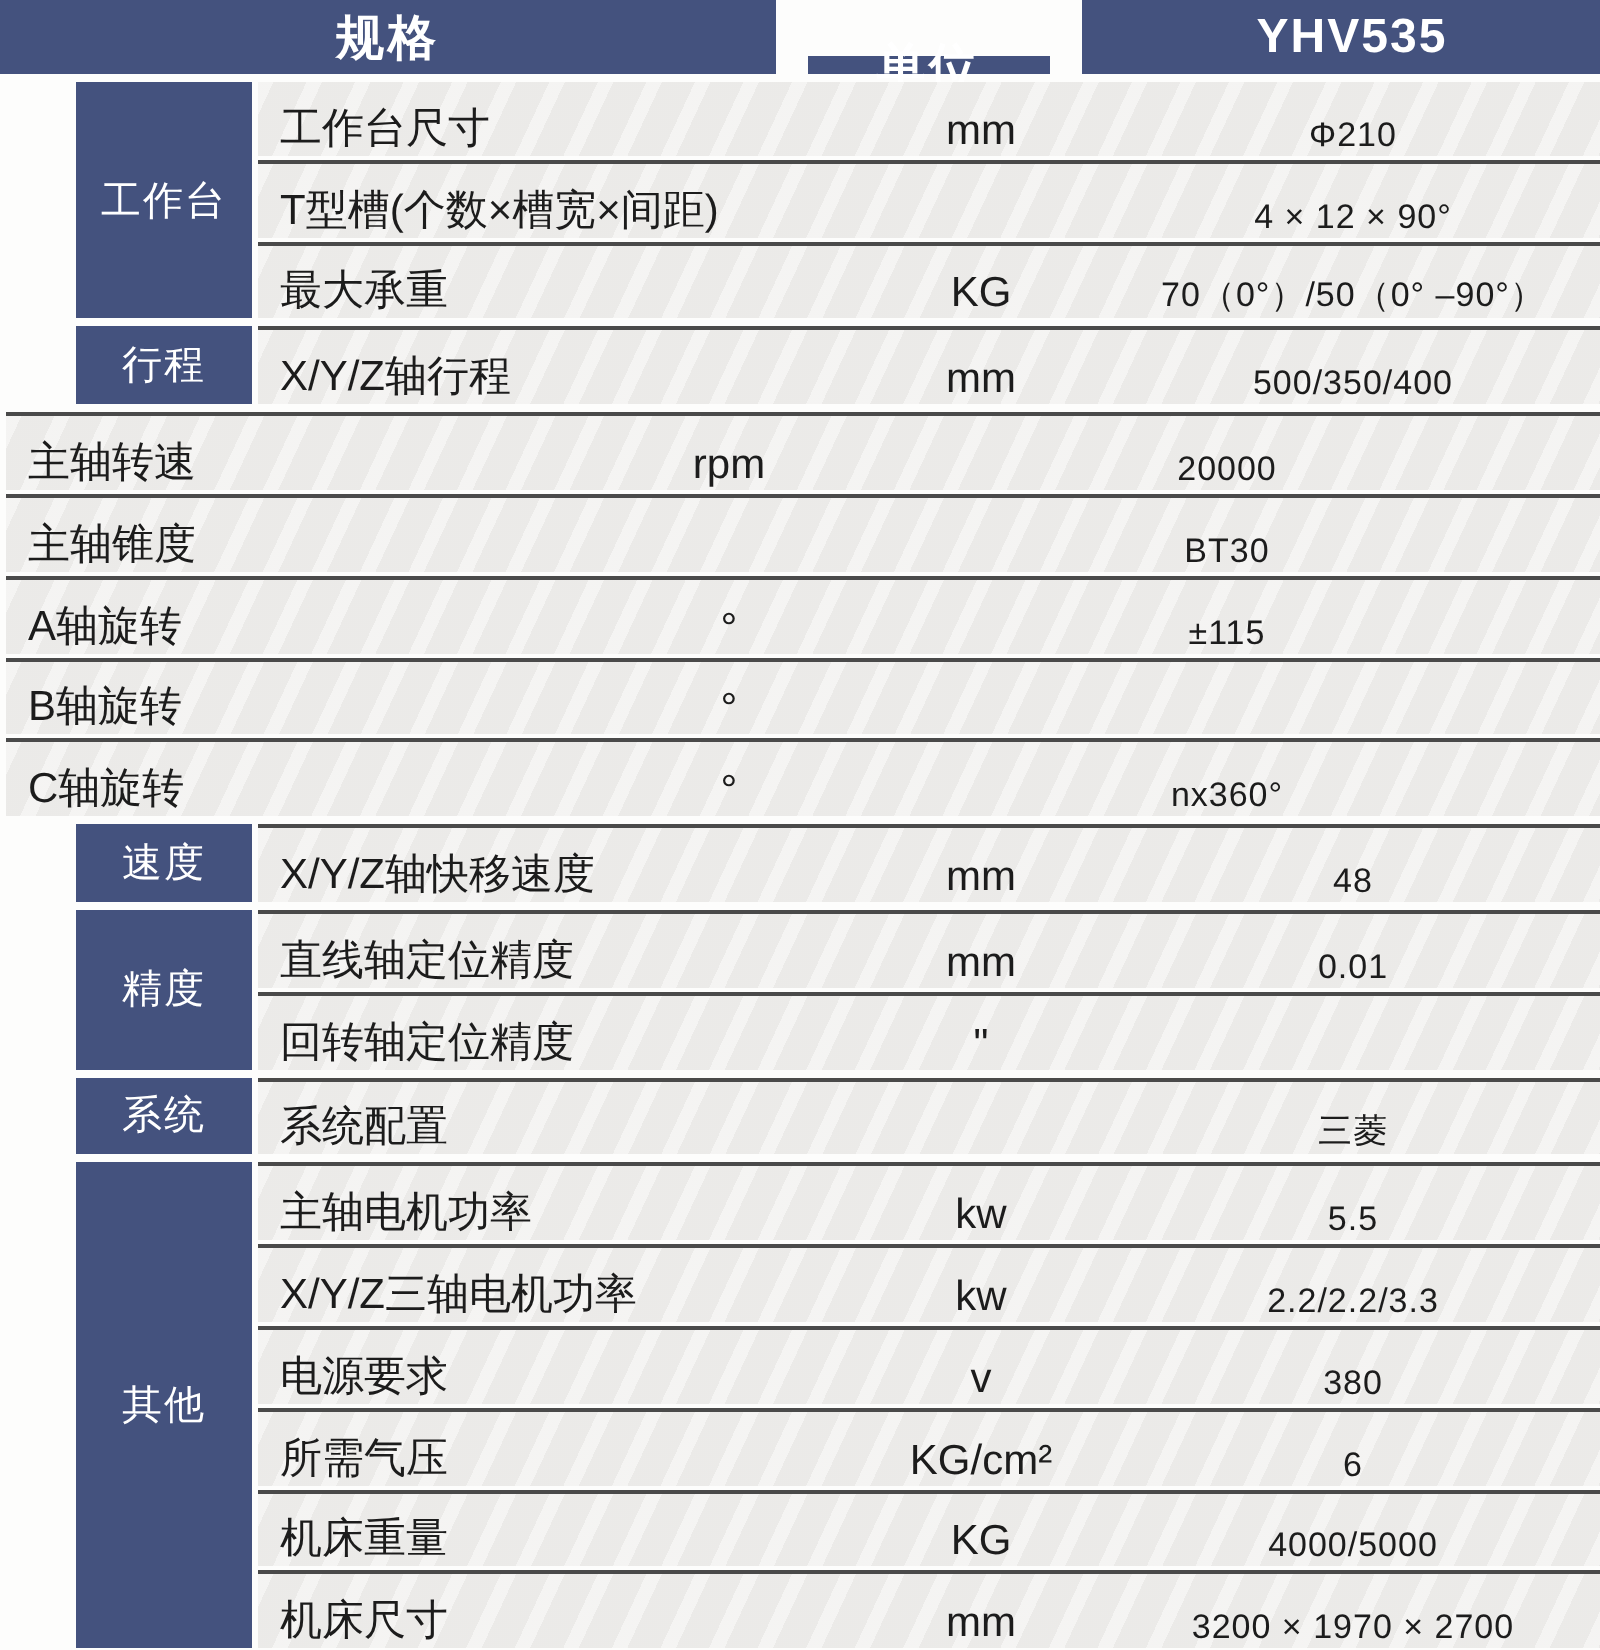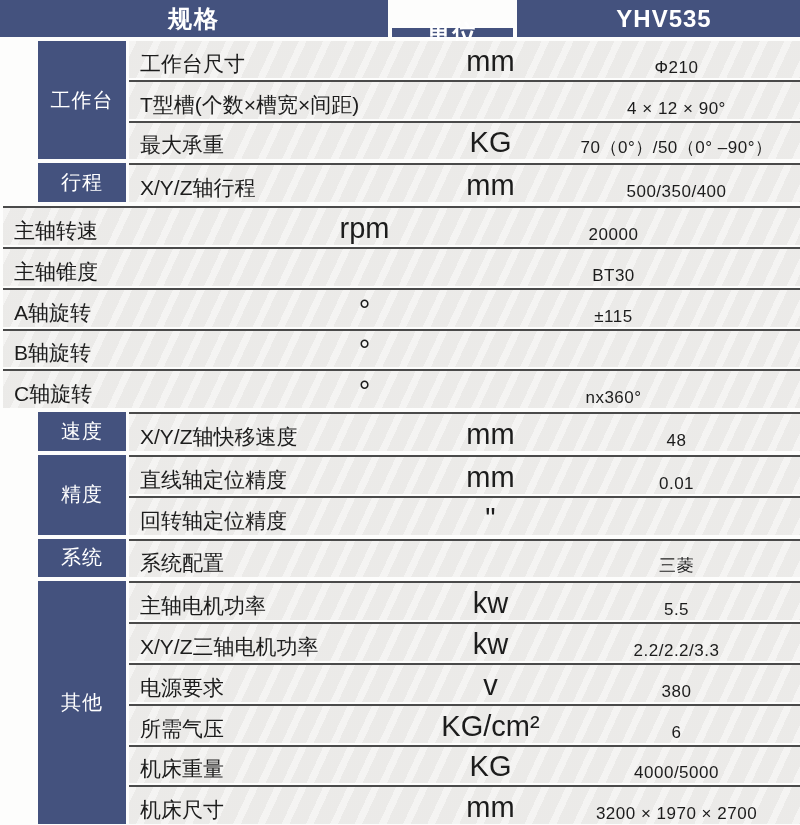--- a/index.html
+++ b/index.html
@@ -11,21 +11,21 @@
   :root{
     --navy:#44527e;
     --rowbg:#efeeec;
     --sep:#4a4a4a;
     --ink:#1c1c1c;
     --rh:36.8px;
   }
   .spec-table{width:800px;height:825px;background:#fdfdfc;overflow:hidden;}
 
   
-  .header{display:flex;height:37px;}
+  .header{display:flex;height:37px;gap:12px;}
   .h-cell{
     background:var(--navy);color:#ffffff;font-weight:bold;font-size:24px;
     display:flex;align-items:center;justify-content:center;
     letter-spacing:2px;white-space:nowrap;
   }
   .h-spec{width:388px;margin-right:4px;}
   .h-unit{width:121px;margin-right:4px;margin-top:28px;}
   .h-model{flex:1;letter-spacing:1px;padding-left:11px;}
 
   
@@ -46,21 +46,21 @@
        rgba(255,255,255,0.35) 0px, rgba(255,255,255,0.35) 7px,
        rgba(0,0,0,0.015) 7px, rgba(0,0,0,0.015) 22px);
     display:flex;align-items:flex-end;
     margin-top:2px;border-top:2px solid var(--sep);
     box-sizing:content-box;
   }
   .row:first-child{margin-top:0;}
   .group-section:first-child .row:first-child{border-top:none;}
   .cell{display:flex;align-items:center;color:var(--ink);white-space:nowrap;}
   .cell.name{width:299px;padding-left:11px;box-sizing:border-box;font-size:21px;}
-  .cell.unit{width:125px;justify-content:center;font-size:29px;}
+  .cell.unit{width:125px;justify-content:center;font-size:21px;}
   .cell.value{flex:1;justify-content:center;font-size:17px;letter-spacing:0.5px;}
 </style>
 </head>
 <body>
 
 <div class="spec-table">
   <div class="header">
     <div class="h-cell h-spec">规格</div>
     <div class="h-cell h-unit">单位</div>
     <div class="h-cell h-model">YHV535</div>

